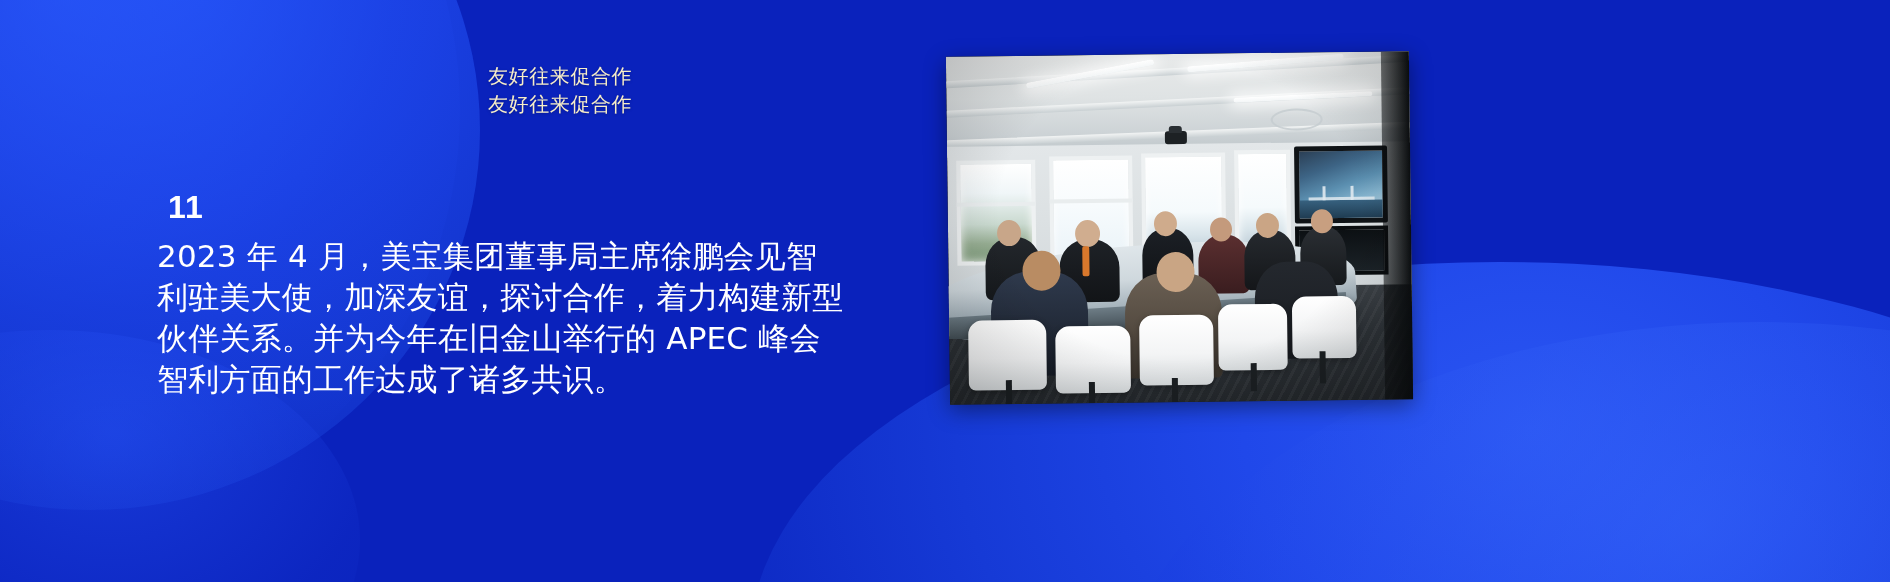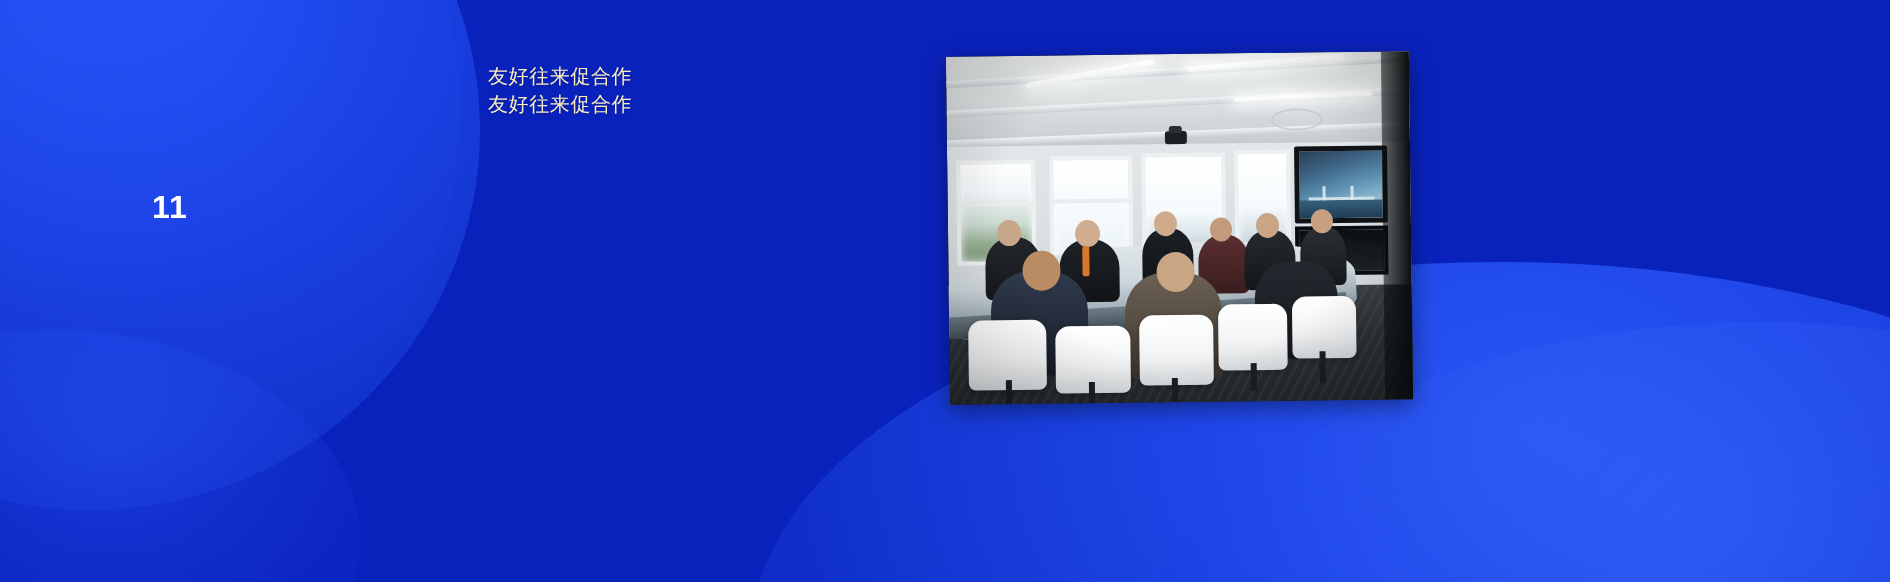--- a/index.html
+++ b/index.html
@@ -97,21 +97,21 @@
     line-height:1.42;
     letter-spacing:0.6px;
     font-family:"DejaVu Sans","Liberation Sans",sans-serif;
     text-shadow:0 1px 3px rgba(0,0,0,0.25);
   }
   .subtitle span { display:block; }
 
   
   .item-number {
     position:absolute;
-    left:152px; top:189px;
+    left:168px; top:189px;
     color:#ffffff;
     font-size:32px;
     font-weight:bold;
     letter-spacing:1px;
     font-family:"Liberation Sans","DejaVu Sans",sans-serif;
   }
   .body-copy {
     position:absolute;
     left:157px; top:236px;
     width:690px;
@@ -274,20 +274,23 @@
   <div class="blob-bottomright"></div>
   <div class="blob-bottomright-2"></div>
 
 
   <div class="subtitle">
     <span>友好往来促合作</span>
     <span>友好往来促合作</span>
   </div>
 
   <div class="item-number">11</div>
+  <div class="body-copy">
+    <p>2023 年 4 月，美宝集团董事局主席徐鹏会见智利驻美大使，加深友谊，探讨合作，着力构建新型伙伴关系。并为今年在旧金山举行的 APEC 峰会智利方面的工作达成了诸多共识。</p>
+  </div>
 
   <div class="photo-frame">
     <div class="photo">
 
       <div class="ph-ceiling"></div>
       <div class="ph-beam" style="left:0;  top:4%;  width:100%; transform:rotate(-2.6deg);"></div>
       <div class="ph-beam" style="left:0;  top:13%; width:100%; transform:rotate(-2.2deg);"></div>
       <div class="ph-beam" style="left:0;  top:22%; width:100%; transform:rotate(-1.6deg);"></div>
       <div class="ph-light" style="left:17%; top:4.5%; width:28%; height:6px; transform:rotate(-10deg);"></div>
       <div class="ph-light" style="left:52%; top:2%;  width:34%; height:6px; transform:rotate(-4deg);"></div>

